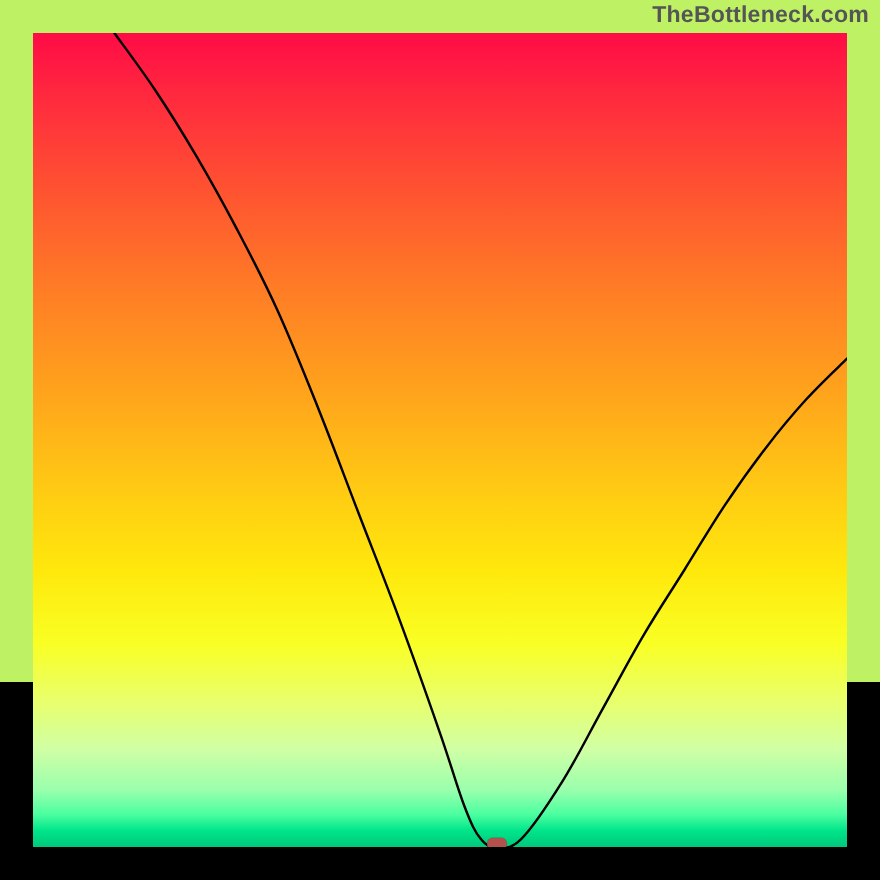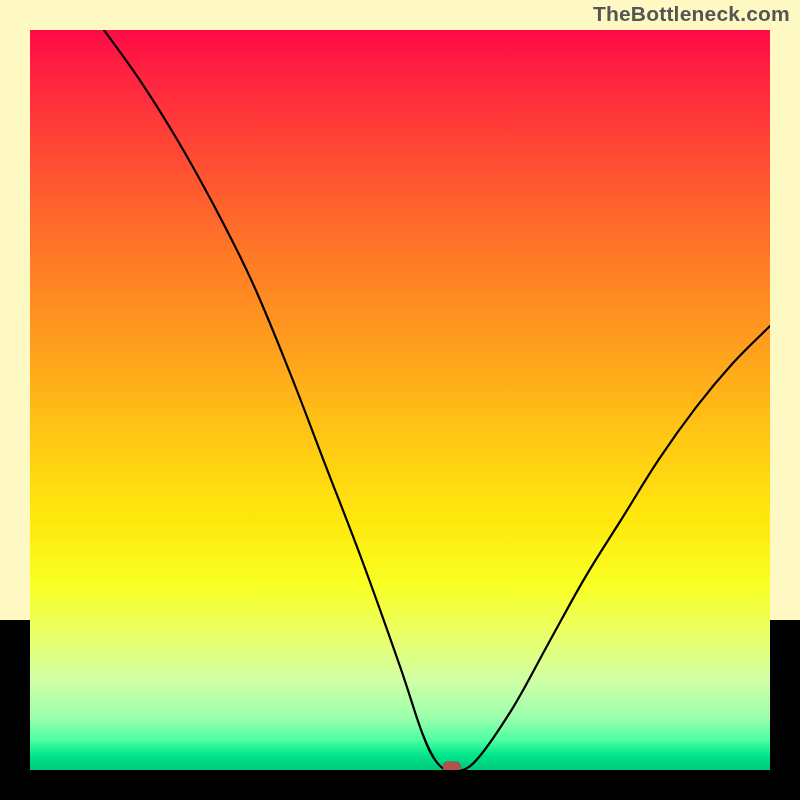--- a/index.html
+++ b/index.html
@@ -8,21 +8,21 @@
     width: 800px;
     height: 800px;
     background: #000;
     overflow: hidden;
     font-family: Arial, Helvetica, sans-serif;
   }
   .frame {
     position: relative;
     width: 800px;
     height: 620px;
-    background: #fef9c3;
+    background: #bef264;
   }
   .attribution {
     position: absolute;
     top: 2px;
     right: 10px;
     color: #555;
     font-size: 21px;
     font-weight: 600;
     letter-spacing: 0.2px;
   }

